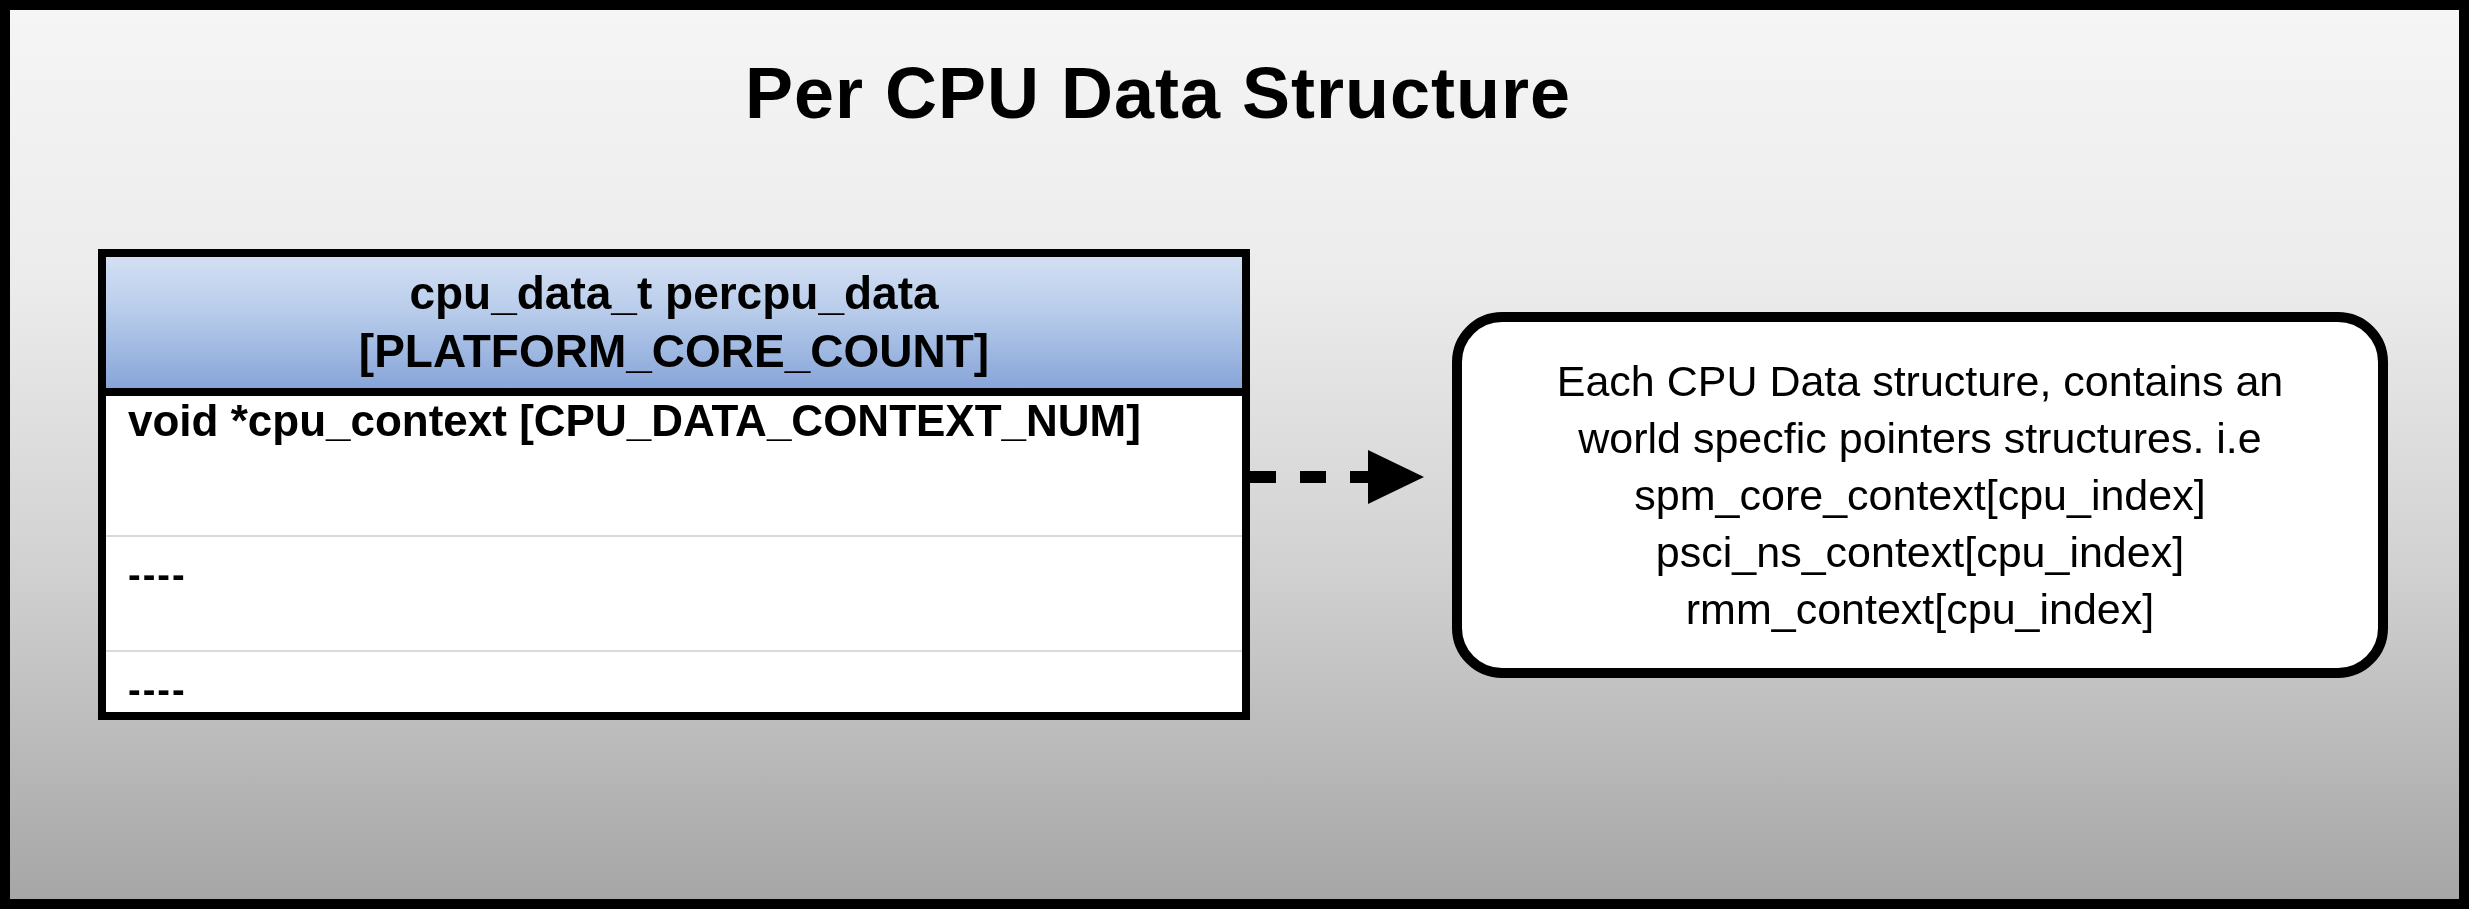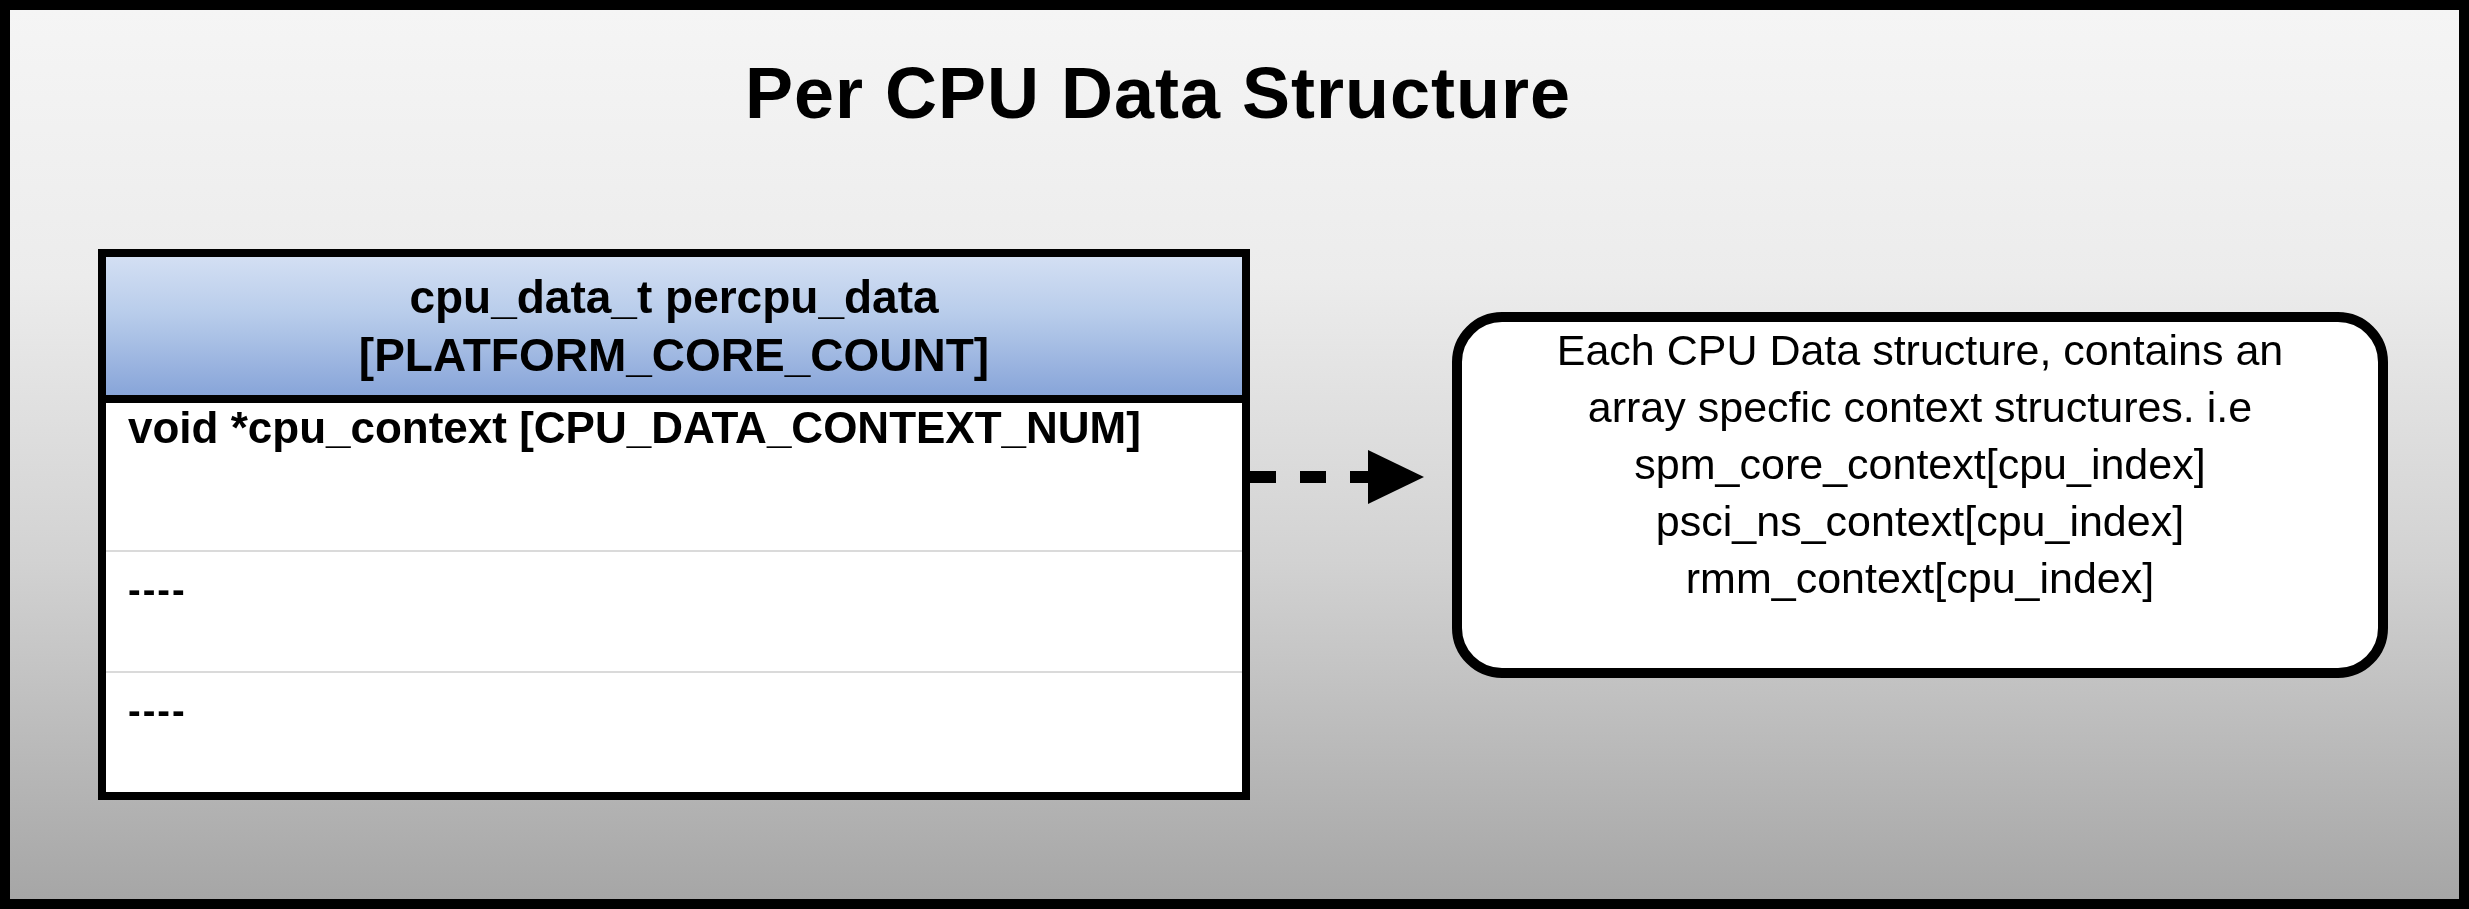--- a/index.html
+++ b/index.html
@@ -18,21 +18,21 @@
     position:absolute;
     top:42px;left:1148px;
     transform:translateX(-50%);
     font-size:72px;font-weight:bold;
     white-space:nowrap;
     letter-spacing:1px;
   }
   .table{
     position:absolute;
     left:88px;top:239px;
-    width:1152px;height:551px;
+    width:1152px;height:471px;
     box-sizing:border-box;
     border:8px solid #000;
     background:#ffffff;
     display:flex;flex-direction:column;
   }
   .thead{
     box-sizing:border-box;
     height:146px;
     border-bottom:8px solid #000;
     background:linear-gradient(180deg,#d3dff3 0%,#b9cdeb 40%,#88a5d9 100%);
@@ -75,21 +75,21 @@
     border-left:56px solid #000;
   }
   .callout{
     position:absolute;
     left:1442px;top:302px;
     width:936px;height:366px;
     box-sizing:border-box;
     border:10px solid #000;
     border-radius:50px;
     background:#ffffff;
-    display:flex;flex-direction:column;align-items:center;
+    display:flex;flex-direction:column;align-items:center;justify-content:center;
     font-size:43px;line-height:57px;
     text-align:center;
   }
   .callout-line{white-space:nowrap;}
 </style>
 </head>
 <body>
 
 <div class="frame">
 
@@ -109,19 +109,19 @@
     <div class="trow row-dash row-last">
       <span>----</span>
     </div>
   </div>
 
   <div class="arrow-line"></div>
   <div class="arrow-head"></div>
 
   <div class="callout">
     <div class="callout-line">Each CPU Data structure, contains an</div>
-    <div class="callout-line">array specfic context structures. i.e</div>
+    <div class="callout-line">world specfic pointers structures. i.e</div>
     <div class="callout-line">spm_core_context[cpu_index]</div>
     <div class="callout-line">psci_ns_context[cpu_index]</div>
     <div class="callout-line">rmm_context[cpu_index]</div>
   </div>
 
 </div>
 
 </body></html>

